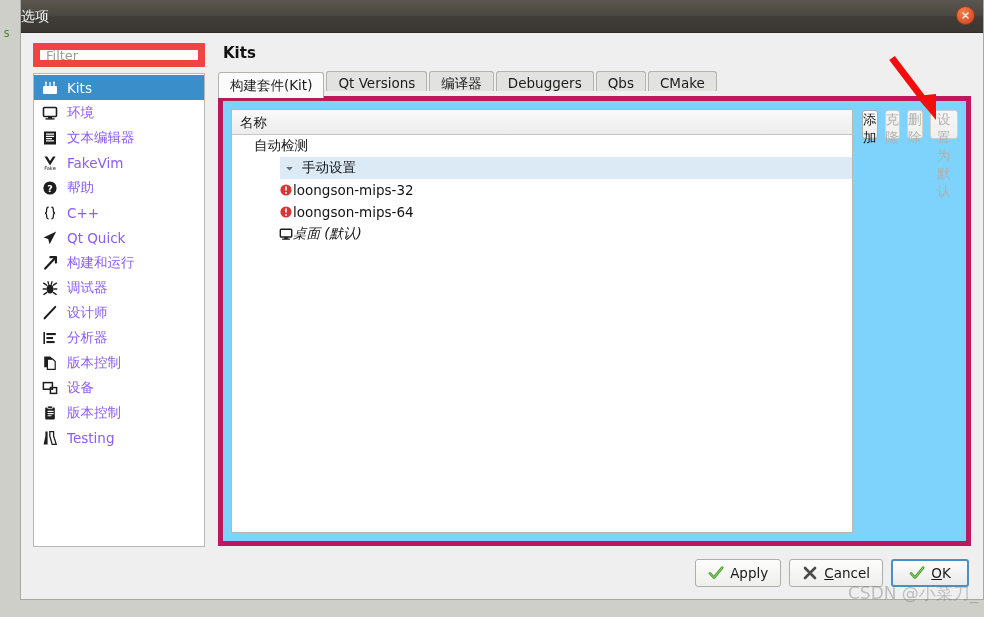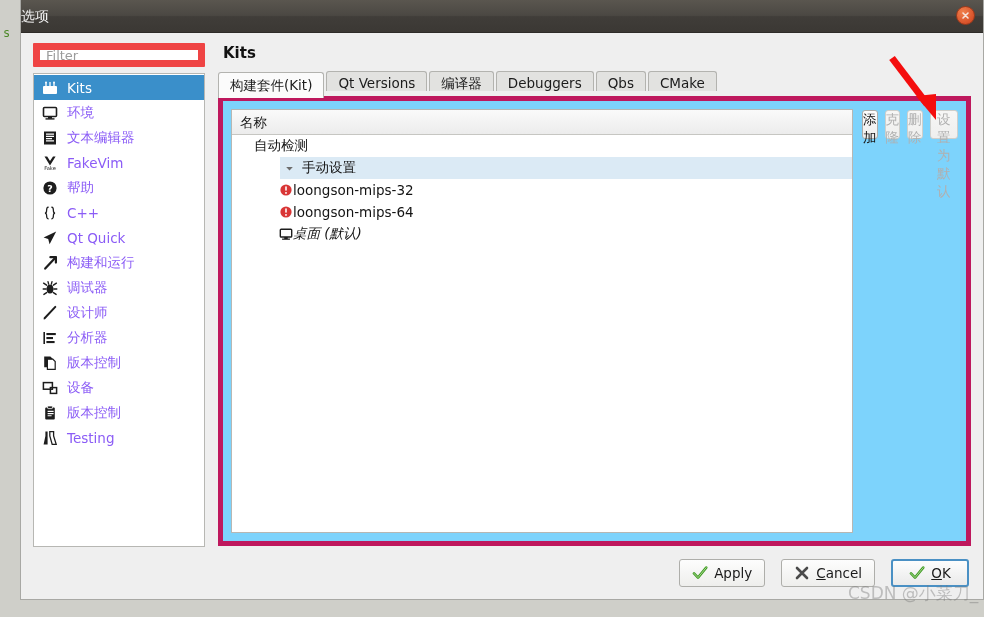--- a/index.html
+++ b/index.html
@@ -272,21 +272,21 @@
     cursor: default;
   }
 
   
   #bottom-bar {
     height: 52px;
     flex: none;
     display: flex;
     align-items: center;
     justify-content: flex-end;
-    gap: 16px;
+    gap: 8px;
     padding: 0 14px 0 0;
     box-sizing: border-box;
   }
   .dlg-btn {
     height: 28px;
     min-width: 78px;
     display: inline-flex;
     align-items: center;
     justify-content: center;
     gap: 6px;

